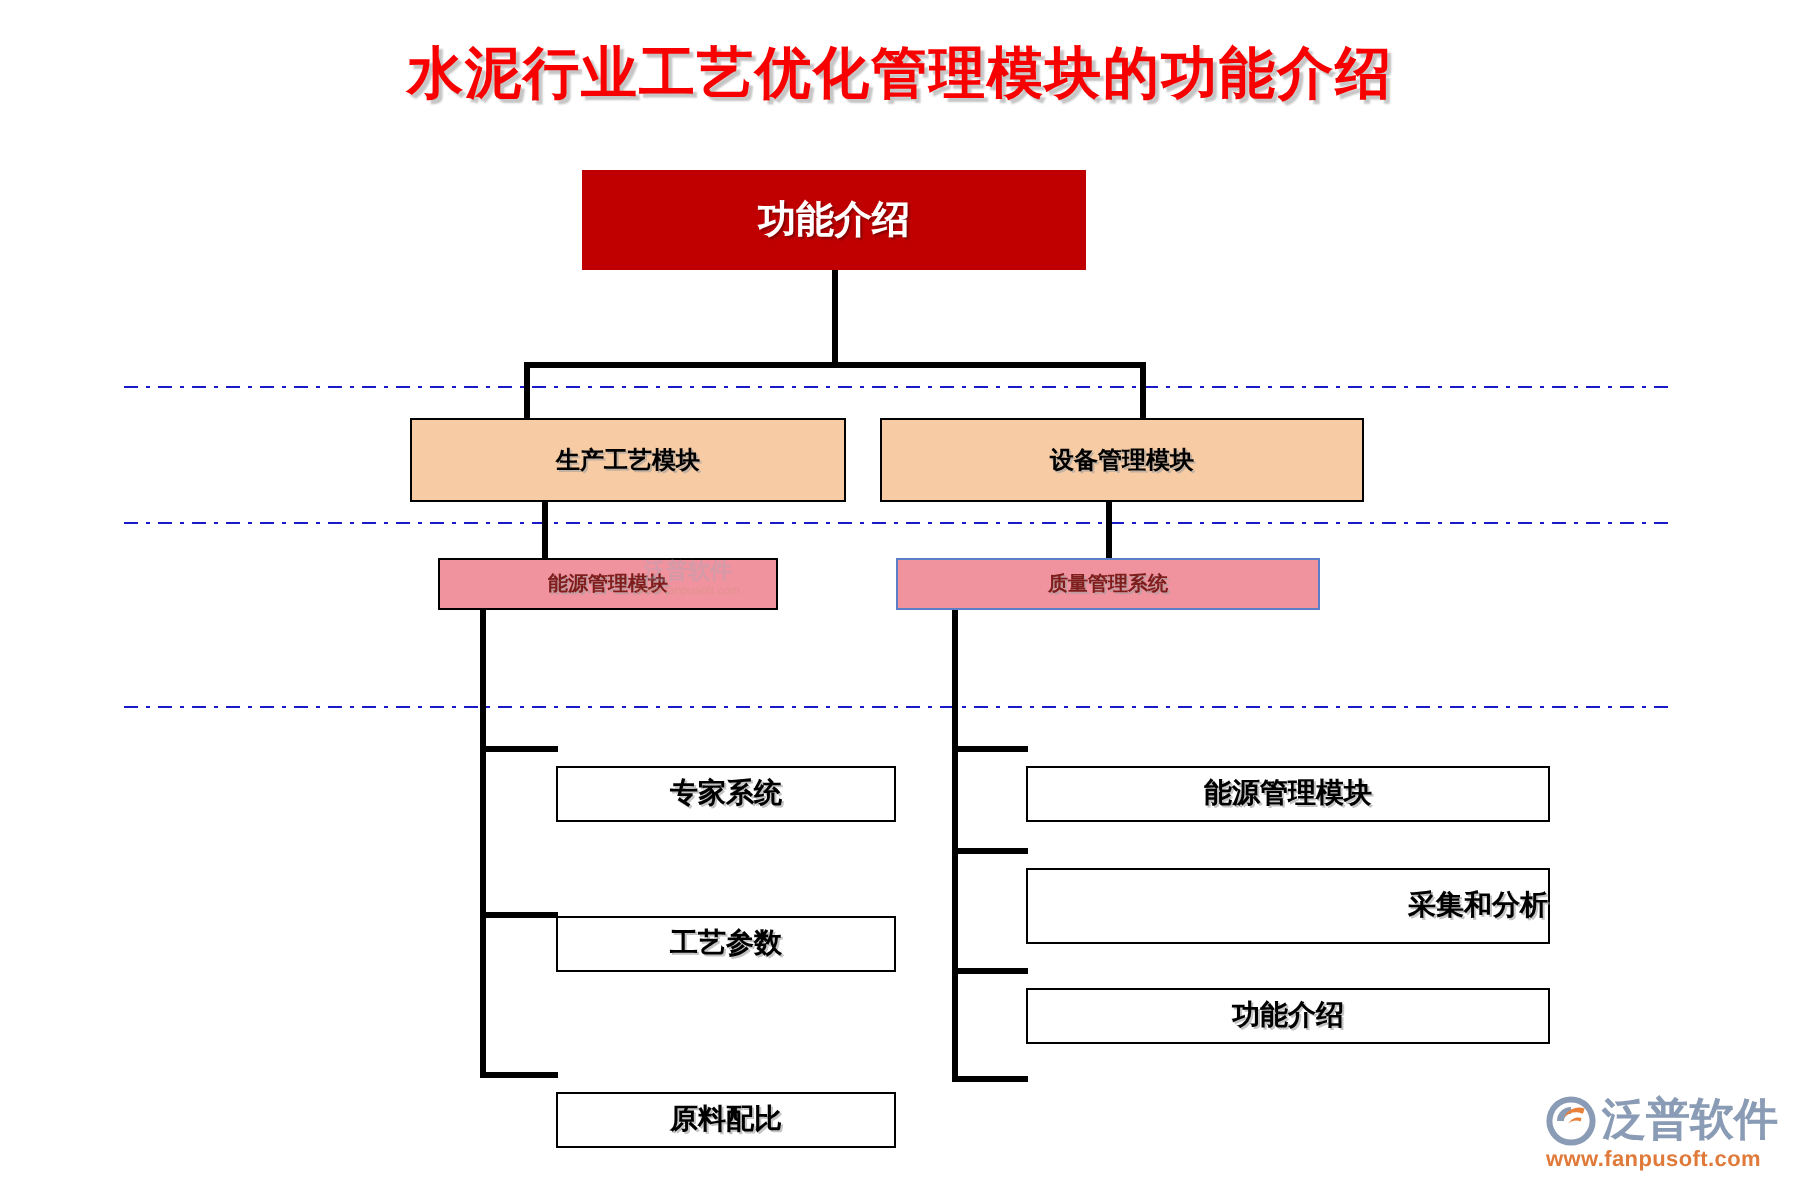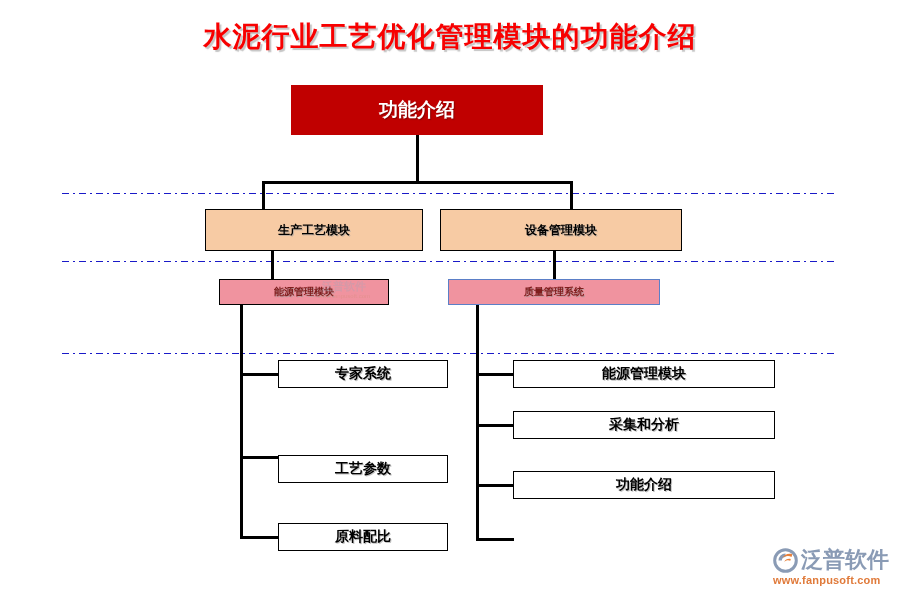--- a/index.html
+++ b/index.html
@@ -81,20 +81,21 @@
   }
   .node-l3.blue-border {
     border: 1px solid #5B7FC7;
   }
   .node-leaf {
     background: #ffffff;
     border: 1px solid #000000;
     color: #000000;
     font-size: 14px;
     text-shadow: 1px 1px 0 rgba(165,165,165,0.65);
+    margin-top: 23px;
   }
 
   
   .watermark {
     position: absolute;
     opacity: 0.30;
     pointer-events: none;
     display: flex;
     flex-direction: column;
     align-items: center;
@@ -202,31 +203,31 @@
   </div>
 
   <div class="watermark" style="left:318px; top:281px;">
     <span class="wm-txt">泛普软件</span>
     <span class="wm-url">www.fanpusoft.com</span>
   </div>
 
   <div class="node node-leaf" style="left:278px; top:360px; width:170px; height:28px;">
     <span>专家系统</span>
   </div>
-  <div class="node node-leaf" style="left:278px; top:455px; width:170px; height:28px;">
+  <div class="node node-leaf" style="left:278px; top:435px; width:170px; height:28px;">
     <span>工艺参数</span>
   </div>
   <div class="node node-leaf" style="left:278px; top:523px; width:170px; height:28px;">
     <span>原料配比</span>
   </div>
 
   <div class="node node-leaf" style="left:513px; top:360px; width:262px; height:28px;">
     <span>能源管理模块</span>
   </div>
-  <div class="node node-leaf" style="left:513px; top:411px; width:262px; height:28px;">
+  <div class="node node-leaf" style="left:513px; top:411px; width:262px; height:38px;justify-content:flex-end;">
     <span>采集和分析</span>
   </div>
   <div class="node node-leaf" style="left:513px; top:471px; width:262px; height:28px;">
     <span>功能介绍</span>
   </div>
 
   <div class="logo">
     <div class="logo-row">
       <div class="logo-mark">
         <svg width="27" height="27" viewBox="0 0 27 27" aria-hidden="true">

